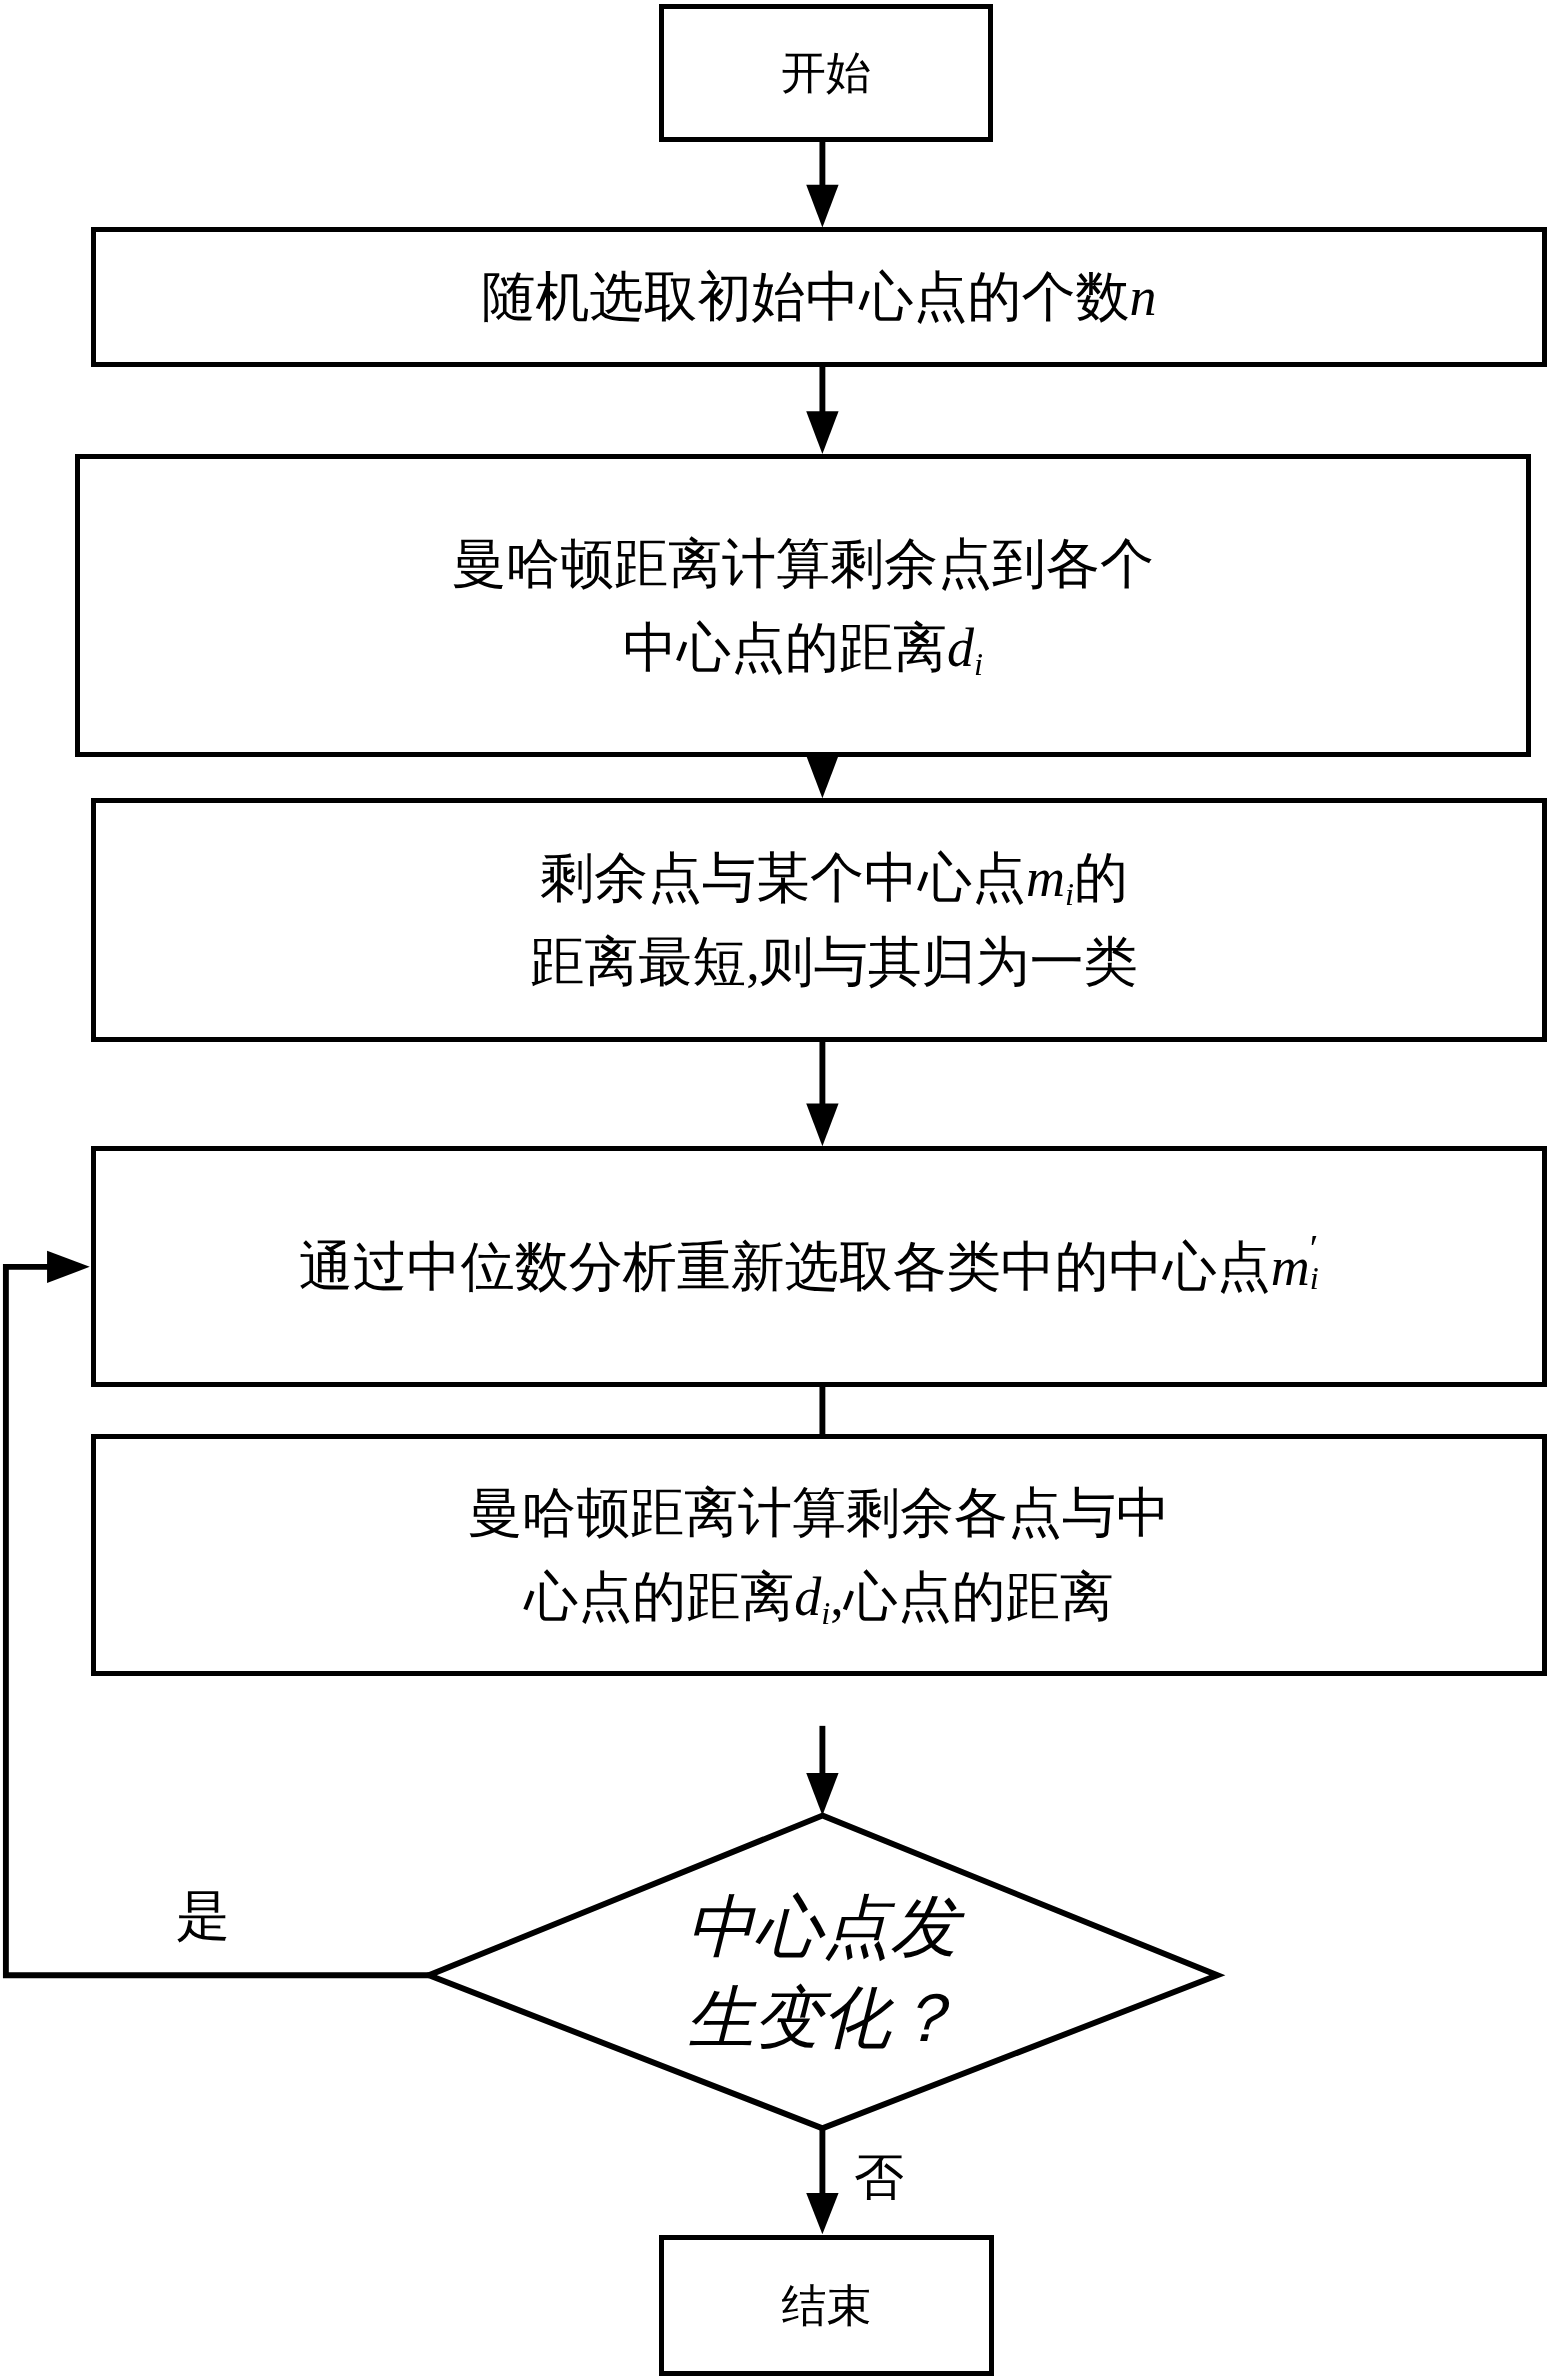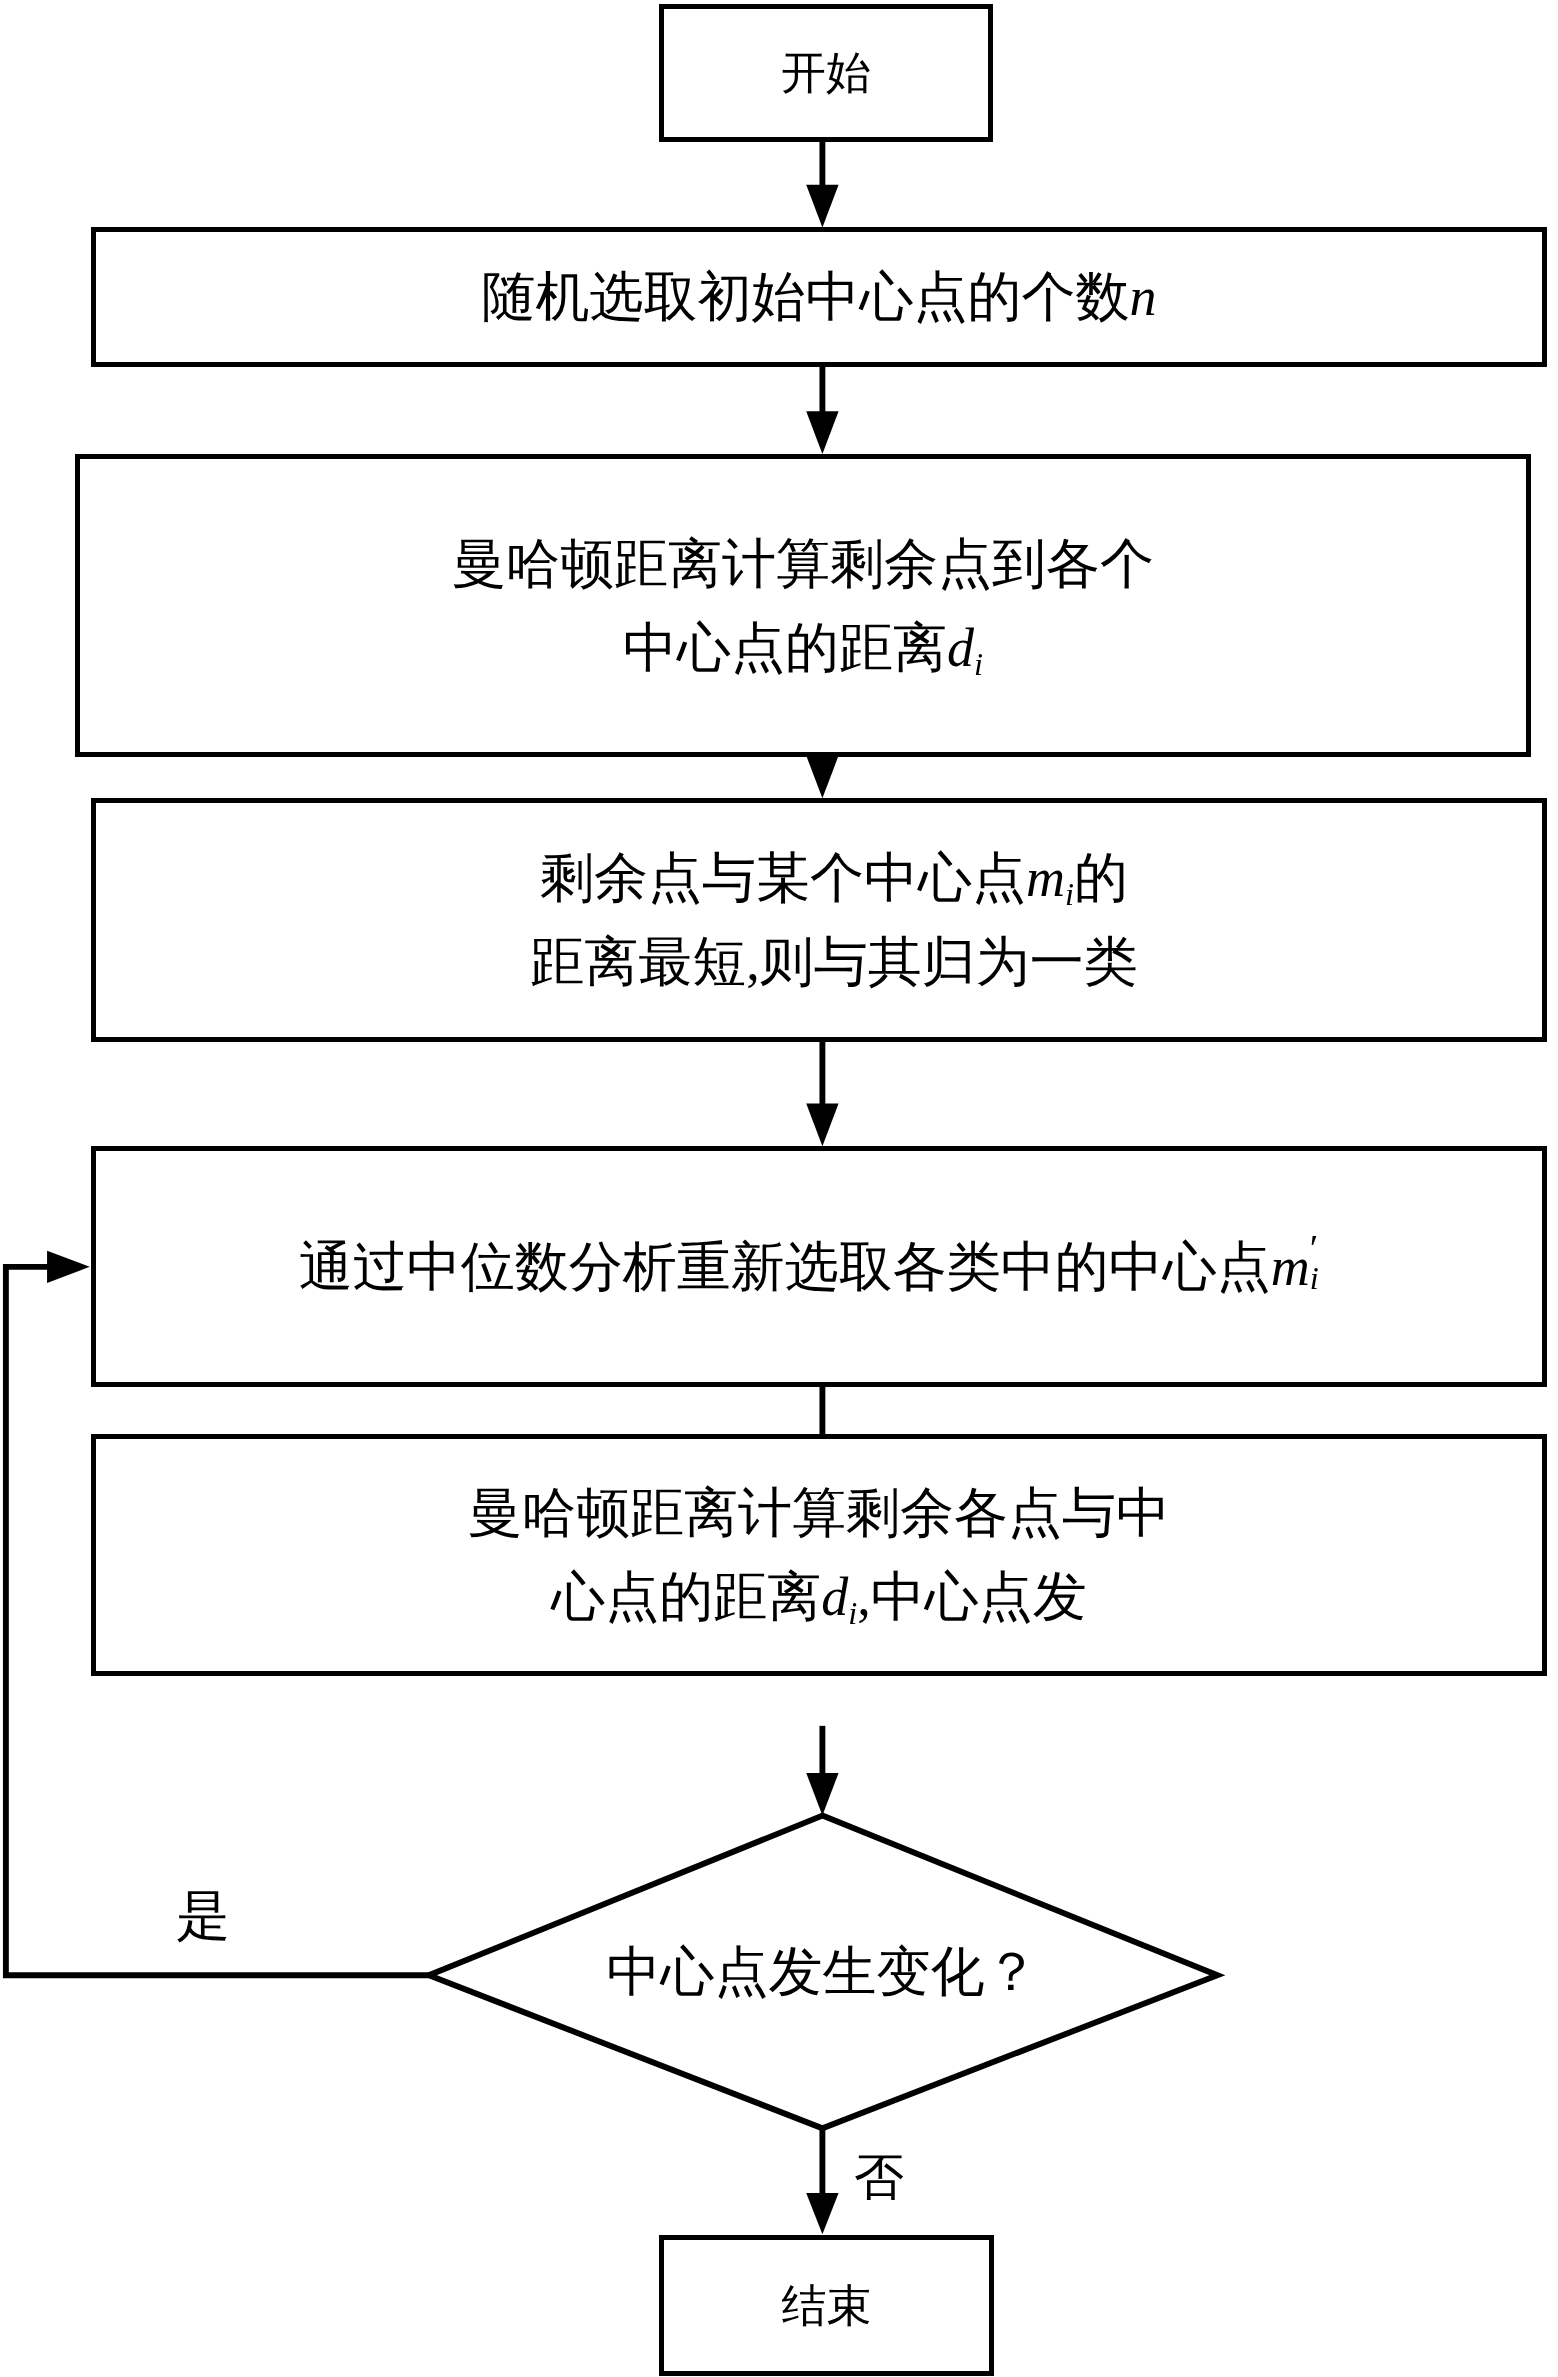--- a/index.html
+++ b/index.html
@@ -31,22 +31,22 @@
   .node-start{left:659px;top:3.7px;width:334px;height:138px;}
   .node-init{left:91px;top:227px;width:1456px;height:140px;}
   .node-calc{left:75px;top:454px;width:1456px;height:303px;}
   .node-assign{left:91px;top:798px;width:1456px;height:244px;padding-left:30px;}
   .node-reselect{left:91px;top:1146px;width:1456px;height:241px;}
   .node-reclassify{left:91px;top:1434px;width:1456px;height:242px;}
   .node-end{left:659px;top:2235px;width:335px;height:141px;}
   .decision-text{
     position:absolute;
     left:429px;top:1816px;width:787px;height:313px;
-    display:flex;flex-direction:row;align-items:center;justify-content:center;
-    text-align:center;font-size:54px;line-height:91px;white-space:nowrap;
+    display:flex;flex-direction:column;align-items:center;justify-content:center;
+    text-align:center;font-size:68px;line-height:91px;white-space:nowrap;font-style:italic;
   }
   .var{font-style:italic;}
   .ssub{font-size:0.60em;font-style:italic;vertical-align:-0.28em;line-height:0;}
   .primesub{
     display:inline-block;position:relative;
     width:0.55em;height:1em;vertical-align:-0.18em;
   }
   .primesub .pp{position:absolute;left:0;top:-0.30em;font-size:0.72em;font-style:normal;line-height:1;}
   .primesub .ps{position:absolute;left:0;bottom:-0.02em;font-size:0.60em;font-style:italic;line-height:1;}
   .edge-label{position:absolute;font-size:54px;line-height:1;}
@@ -104,21 +104,21 @@
     <div><span>剩余点与某个中心点</span><span class="var">m</span><sub class="ssub">i</sub><span>的</span></div>
     <div><span>距离最短,则与其归为一类</span></div>
   </div>
 
   <div class="box node-reselect">
     <div><span>通过中位数分析重新选取各类中的中心点</span><span class="var">m</span><span class="primesub"><span class="pp">′</span><span class="ps">i</span></span></div>
   </div>
 
   <div class="box node-reclassify">
     <div><span>曼哈顿距离计算剩余各点与中</span></div>
-    <div><span>心点的距离</span><span class="var">d</span><sub class="ssub">i</sub><span>,中心点发</span></div>
+    <div><span>心点的距离</span><span class="var">d</span><sub class="ssub">i</sub><span>,心点的距离</span></div>
   </div>
 
   <div class="decision-text">
     <div>中心点发</div>
     <div>生变化？</div>
   </div>
 
   <div class="edge-label label-yes">是</div>
   <div class="edge-label label-no">否</div>
 

